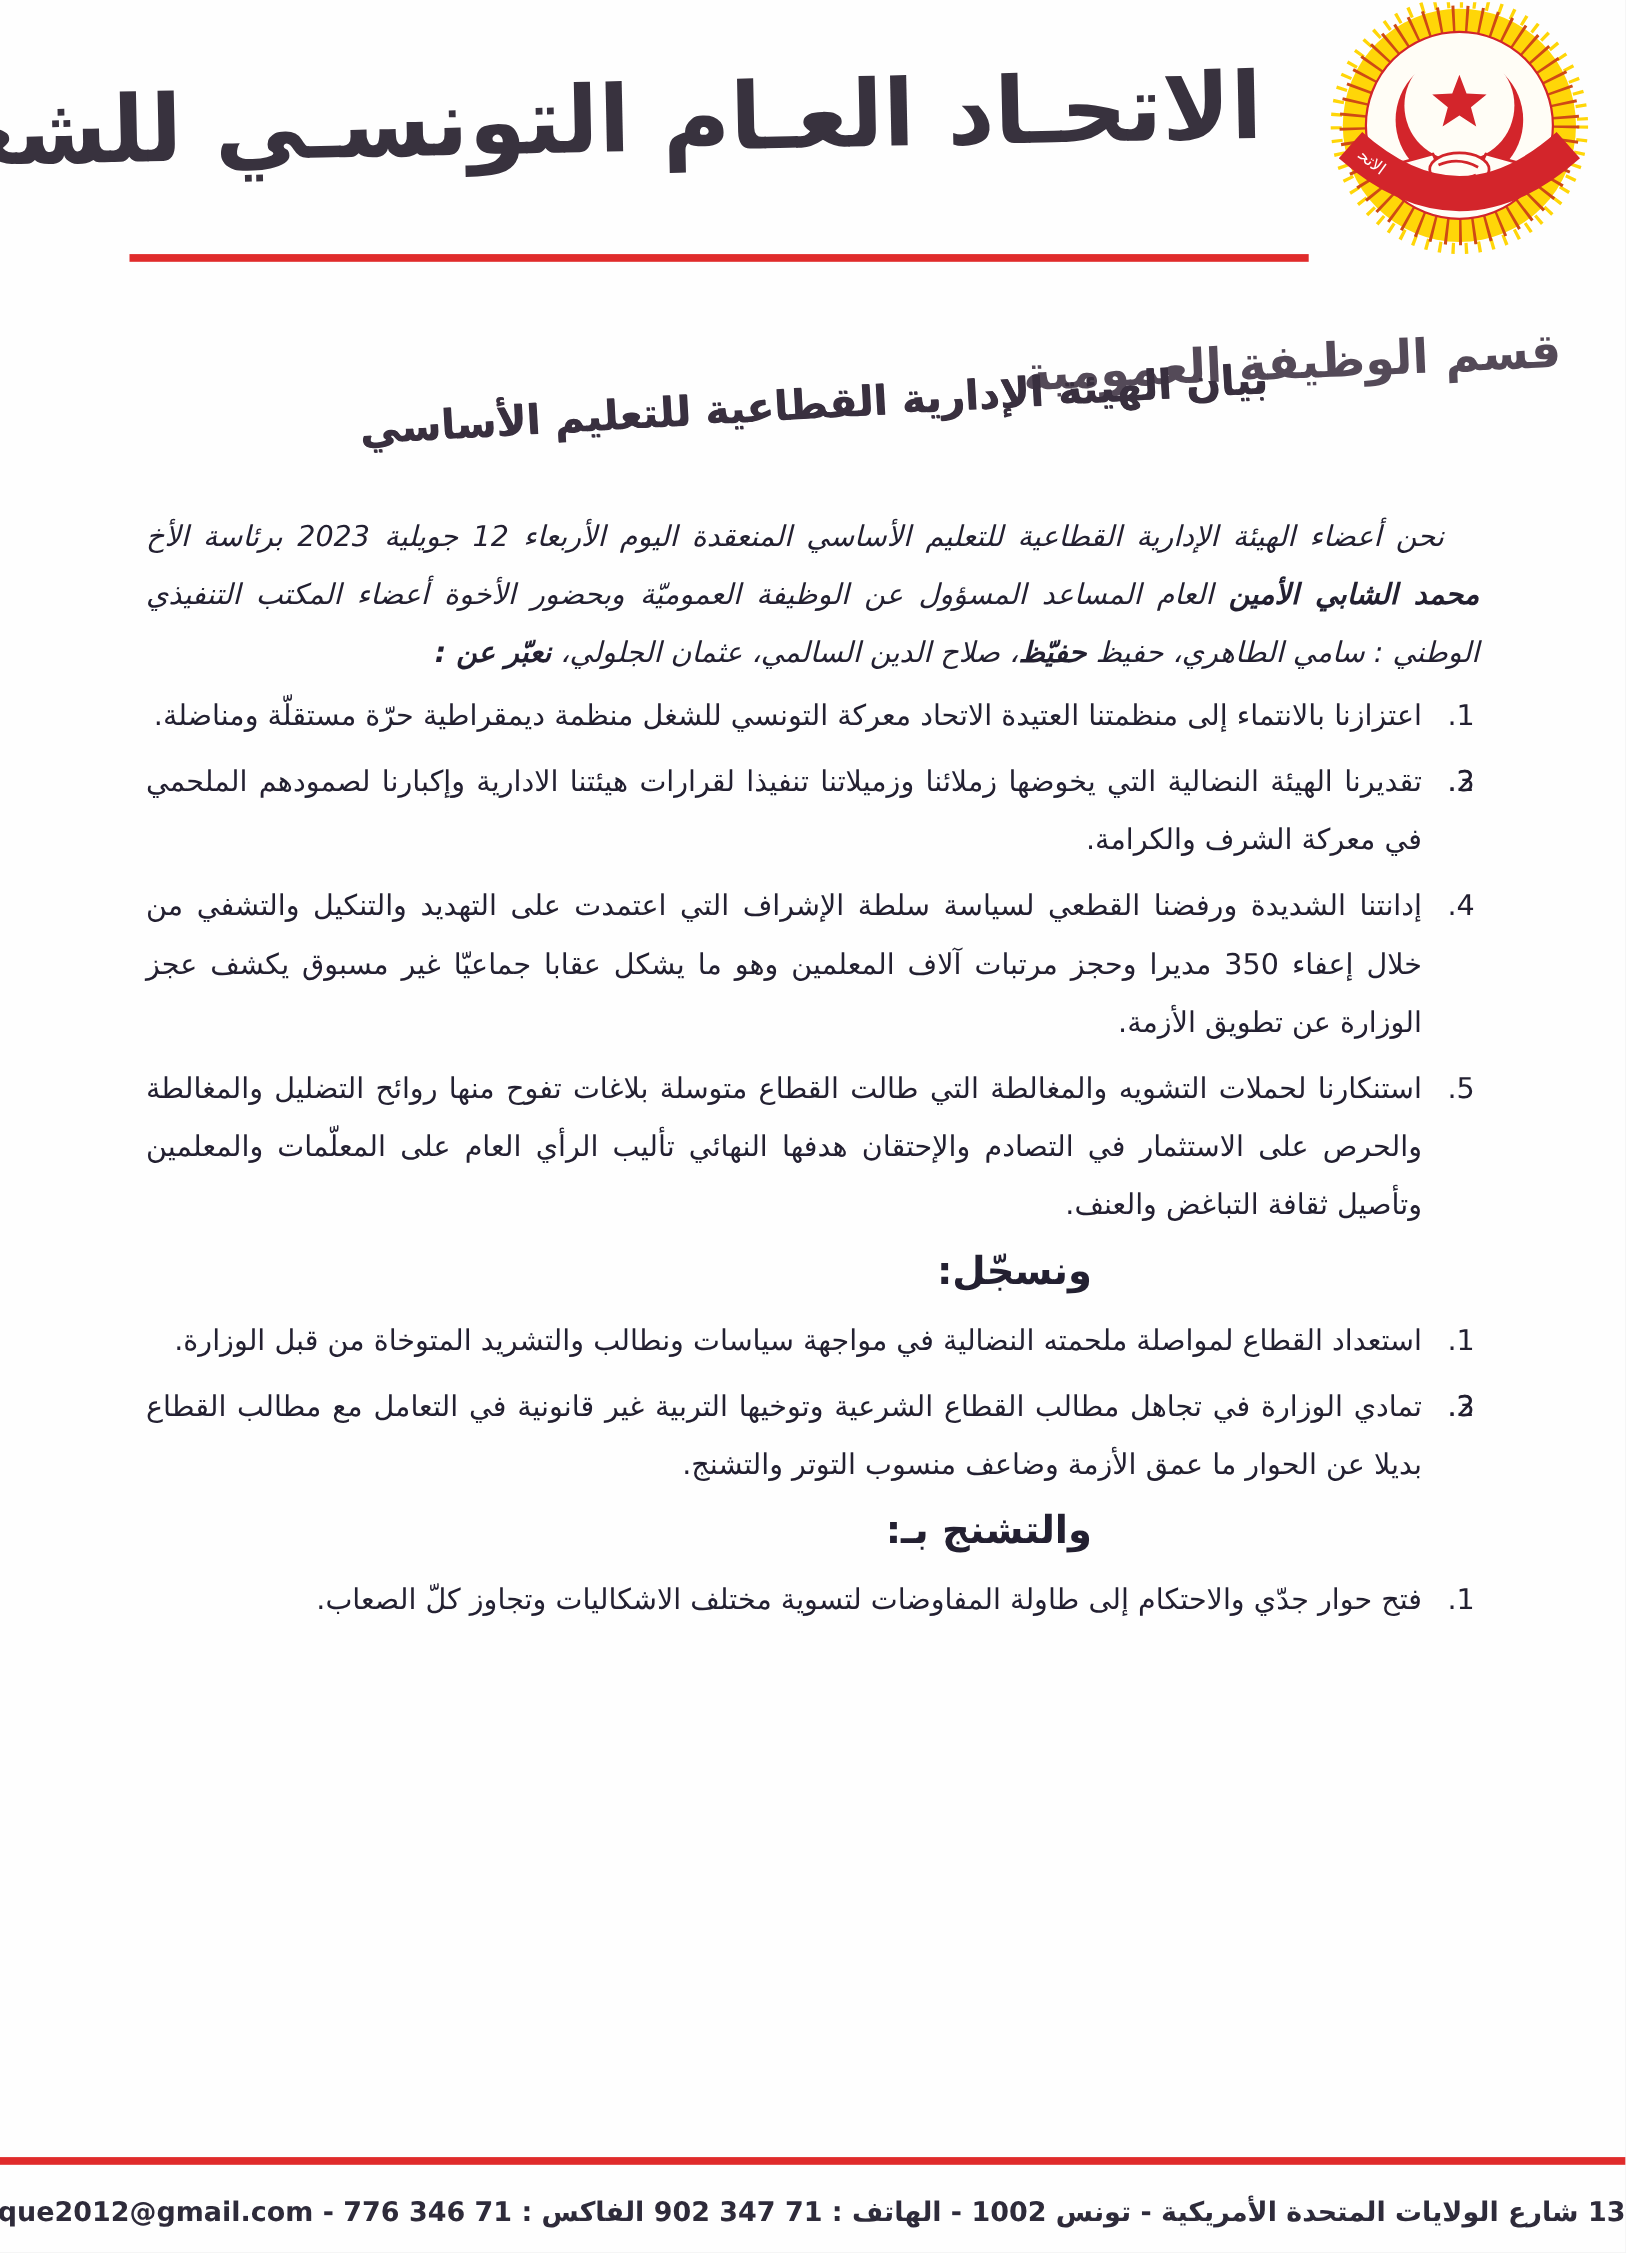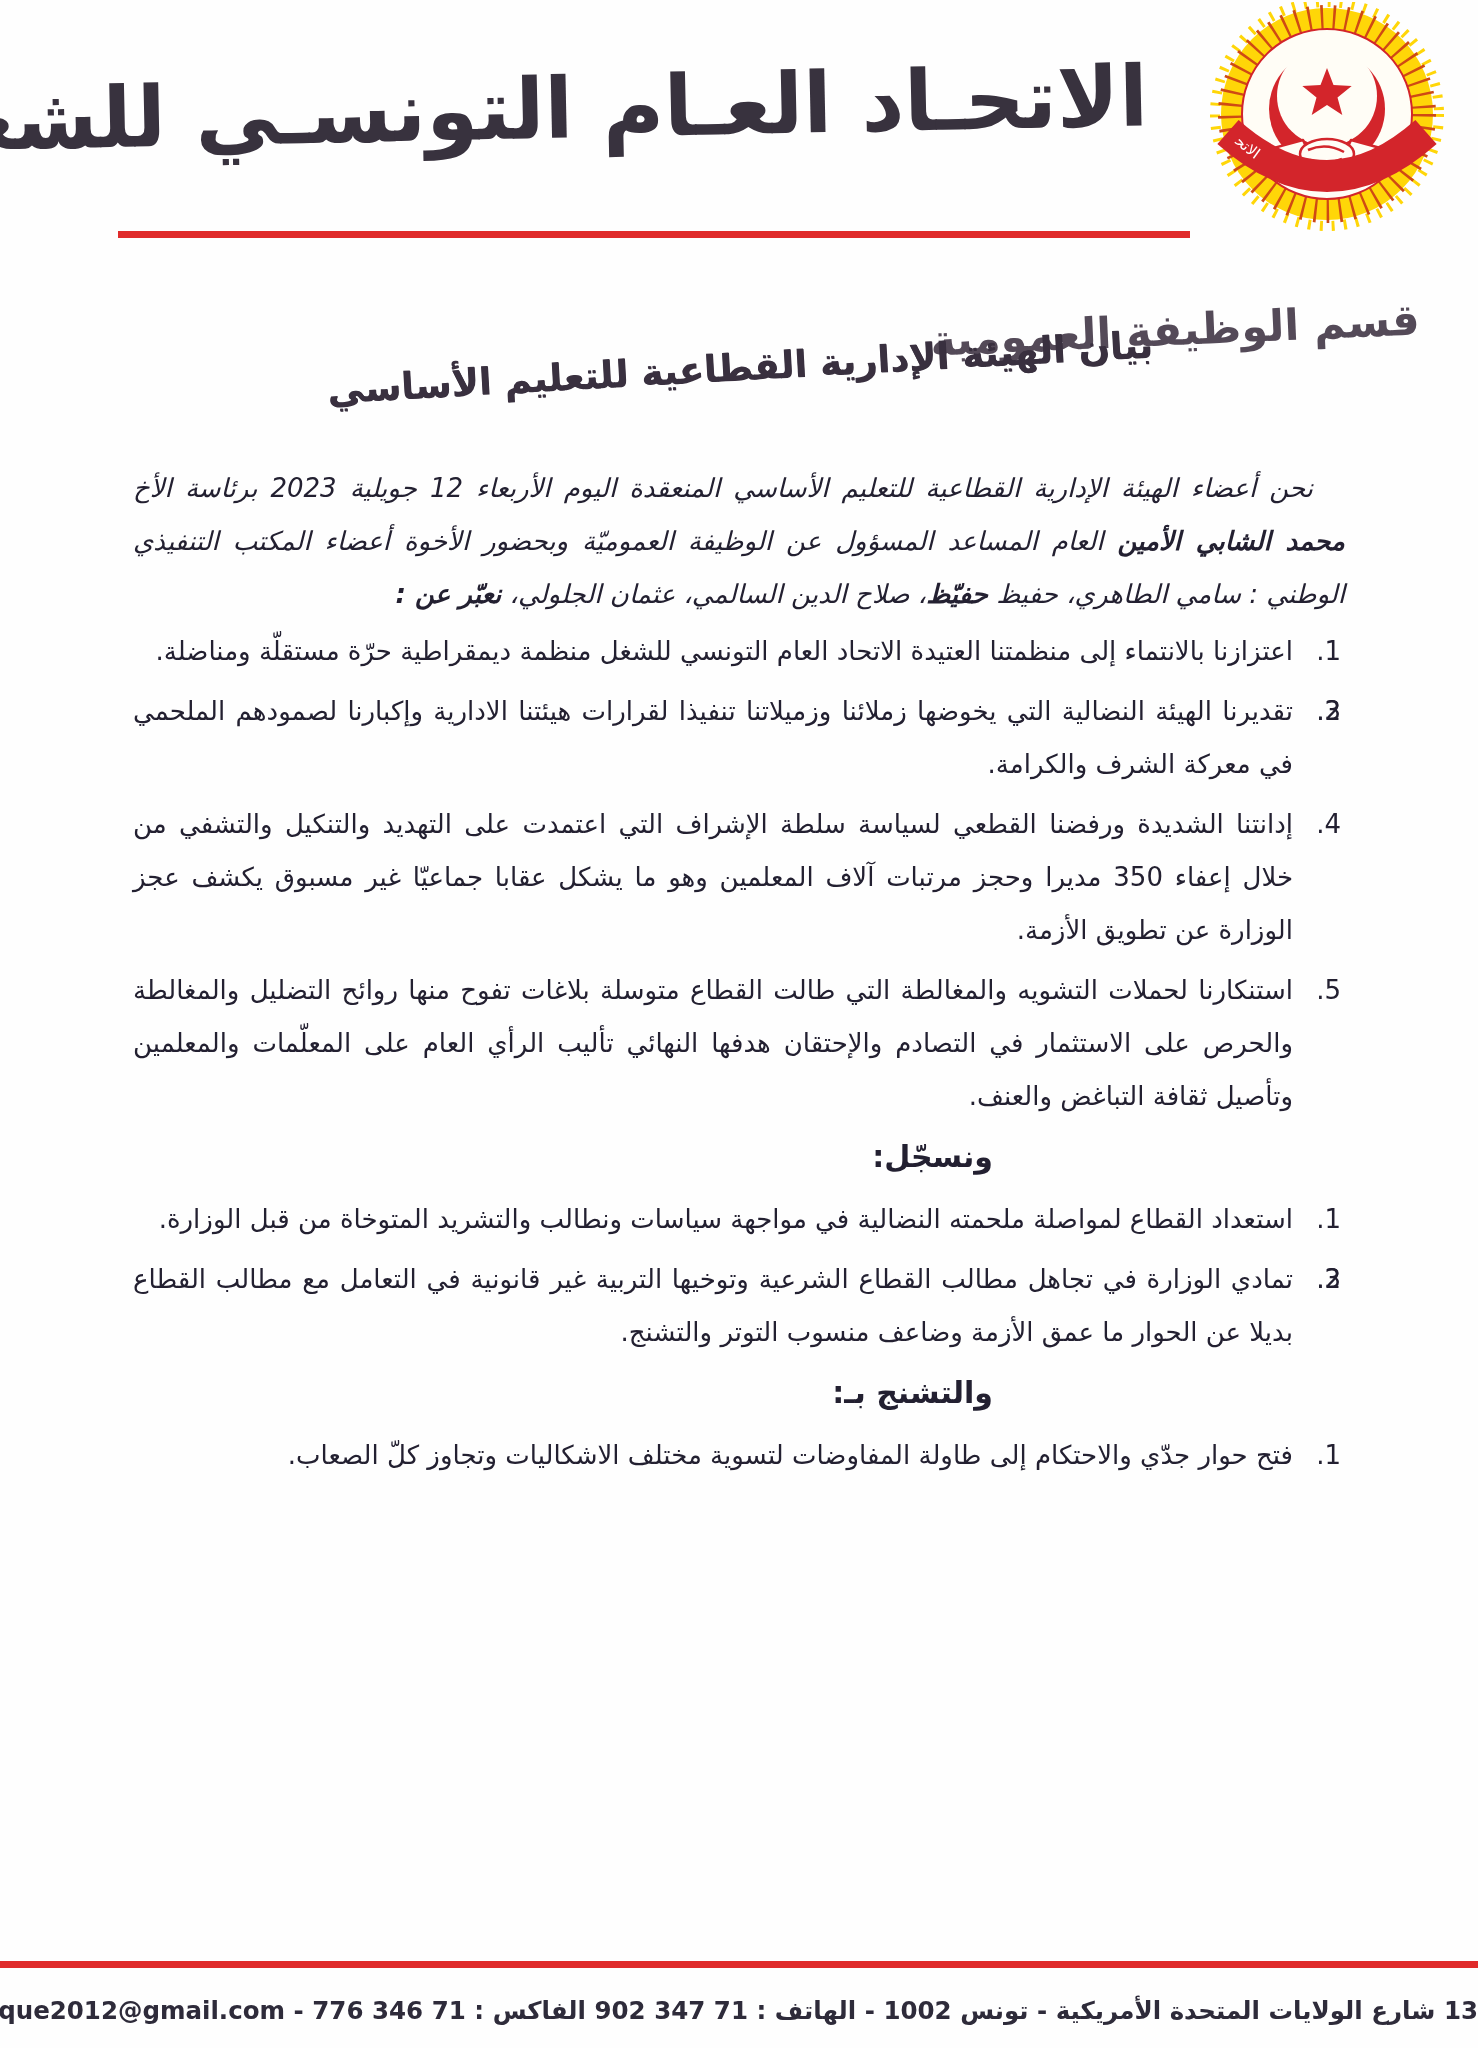--- a/index.html
+++ b/index.html
@@ -62,21 +62,21 @@
     font-size: 26px;
     line-height: 53px;
     text-align: justify;
     color: #232031;
   }
   .intro { text-indent: 32px; margin-bottom: 4px; font-style: italic; }
   .intro b, .section-heading { font-weight: bold; }
   .list { list-style: none; }
   .list-item { position: relative; padding-right: 52px; margin-bottom: 7px; }
   .item-number { position: absolute; right: 4px; top: 0; }
-  .section-heading { margin: 6px 352px 10px 0; font-size: 30px; }
+  .section-heading { margin: 6px 352px 10px 0; font-size: 35px; }
   
   .footer-divider {
     position: absolute;
     top: 1961px; left: 0; width: 1478px; height: 7px;
     background: #e02b2b;
   }
   .footer-address {
     position: absolute;
     top: 1996px; left: 0; right: 0;
     text-align: center;
@@ -131,21 +131,21 @@
   </div>
 
   <div class="department-label">قسم الوظيفة العمومية</div>
 
   <div class="doc-title">بيان الهيئة الإدارية القطاعية للتعليم الأساسي</div>
 
   <div class="document-body">
     <p class="intro">نحن أعضاء الهيئة الإدارية القطاعية للتعليم الأساسي المنعقدة اليوم الأربعاء 12 جويلية 2023 برئاسة الأخ <b>محمد الشابي الأمين</b> العام المساعد المسؤول عن الوظيفة العموميّة وبحضور الأخوة أعضاء المكتب التنفيذي الوطني : سامي الطاهري، حفيظ <b>حفيّظ</b>، صلاح الدين السالمي، عثمان الجلولي، <b>نعبّر عن :</b></p>
     <div id="sections-container">
         <ol class="list">
-          <li class="list-item"><span class="item-number">1.</span><span>اعتزازنا بالانتماء إلى منظمتنا العتيدة الاتحاد العام التونسي للشغل منظمة ديمقراطية حرّة مستقلّة ومناضلة.</span></li>
+          <li class="list-item"><span class="item-number">1.</span><span>اعتزازنا بالانتماء إلى منظمتنا العتيدة الاتحاد معركة التونسي للشغل منظمة ديمقراطية حرّة مستقلّة ومناضلة.</span></li>
           <li class="list-item"><span class="item-number">2.</span></li>
           <li class="list-item"><span class="item-number">3.</span><span>تقديرنا الهيئة النضالية التي يخوضها زملائنا وزميلاتنا تنفيذا لقرارات هيئتنا الادارية وإكبارنا لصمودهم الملحمي في معركة الشرف والكرامة.</span></li>
           <li class="list-item"><span class="item-number">4.</span><span>إدانتنا الشديدة ورفضنا القطعي لسياسة سلطة الإشراف التي اعتمدت على التهديد والتنكيل والتشفي من خلال إعفاء 350 مديرا وحجز مرتبات آلاف المعلمين وهو ما يشكل عقابا جماعيّا غير مسبوق يكشف عجز الوزارة عن تطويق الأزمة.</span></li>
           <li class="list-item"><span class="item-number">5.</span><span>استنكارنا لحملات التشويه والمغالطة التي طالت القطاع متوسلة بلاغات تفوح منها روائح التضليل والمغالطة والحرص على الاستثمار في التصادم والإحتقان هدفها النهائي تأليب الرأي العام على المعلّمات والمعلمين وتأصيل ثقافة التباغض والعنف.</span></li>
         </ol>
         <div class="section-heading">ونسجّل:</div>
         <ol class="list">
           <li class="list-item"><span class="item-number">1.</span><span>استعداد القطاع لمواصلة ملحمته النضالية في مواجهة سياسات ونطالب والتشريد المتوخاة من قبل الوزارة.</span></li>
           <li class="list-item"><span class="item-number">2.</span></li>
           <li class="list-item"><span class="item-number">3.</span><span>تمادي الوزارة في تجاهل مطالب القطاع الشرعية وتوخيها التربية غير قانونية في التعامل مع مطالب القطاع بديلا عن الحوار ما عمق الأزمة وضاعف منسوب التوتر والتشنج.</span></li>

